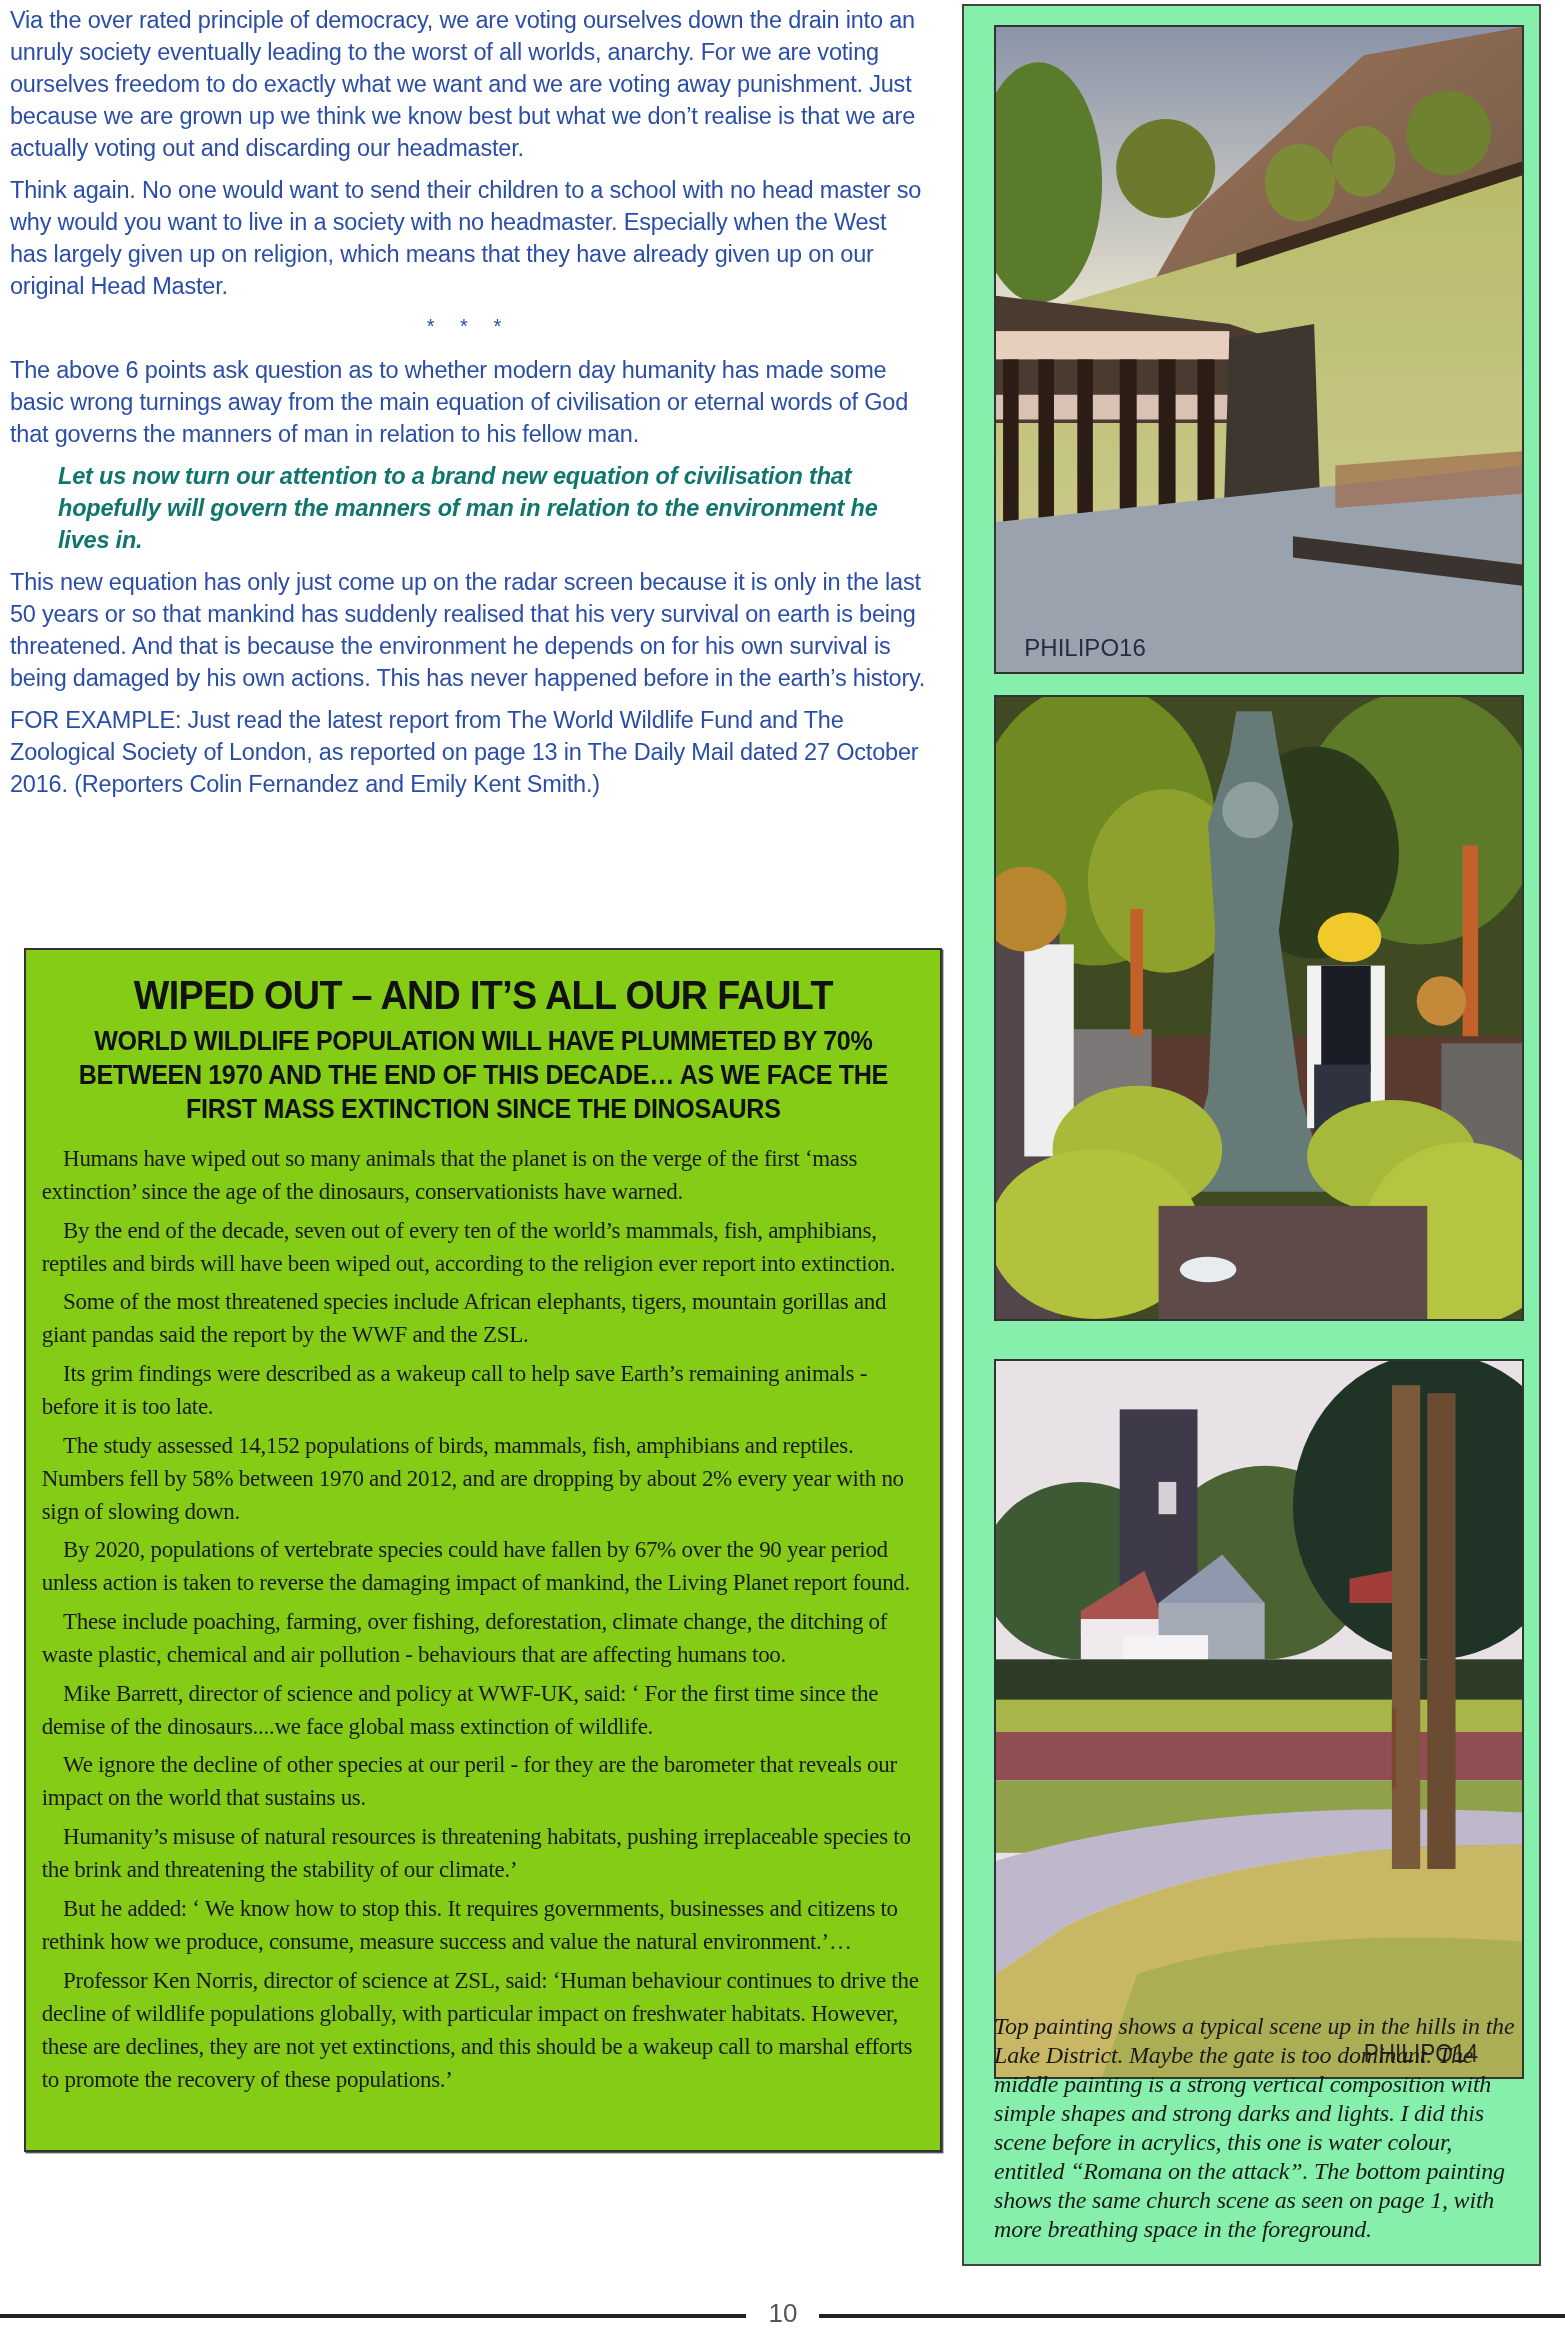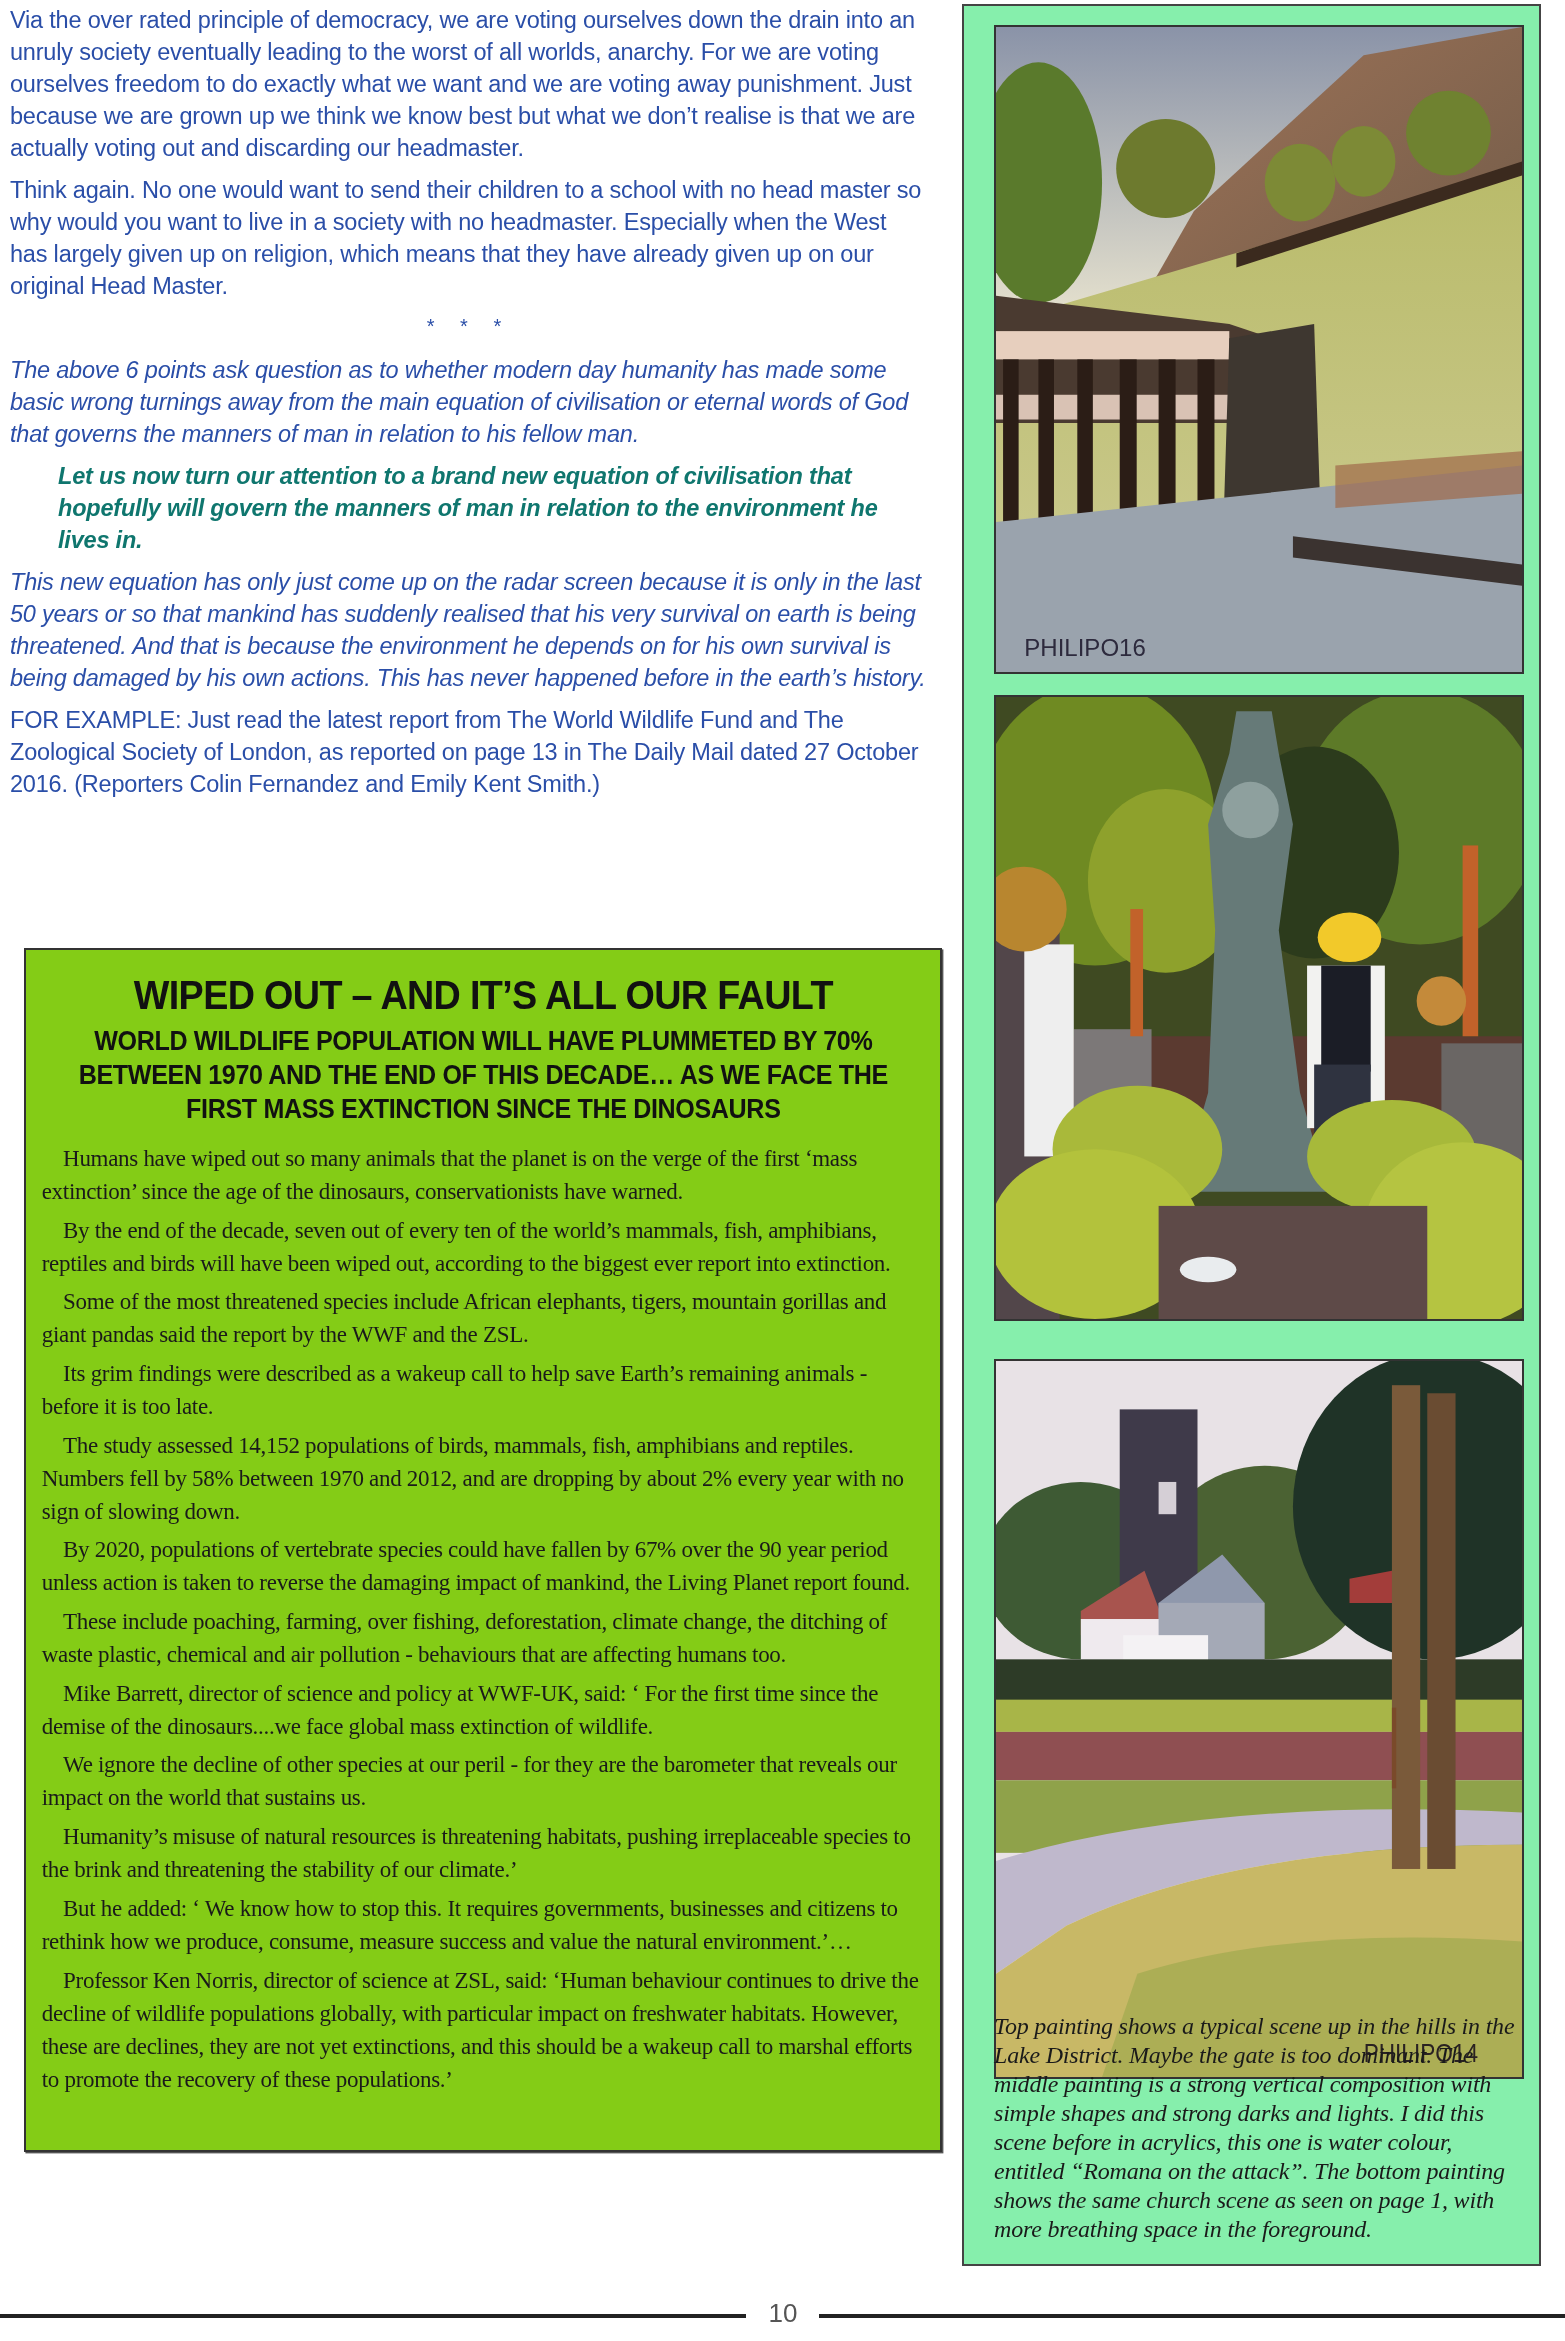--- a/index.html
+++ b/index.html
@@ -5,21 +5,21 @@
   html, body { margin: 0; padding: 0; }
   body {
     width: 1565px; height: 2342px; background: #ffffff; position: relative; overflow: hidden;
     font-family: "Liberation Sans", sans-serif;
   }
   .left-col { position: absolute; left: 10px; top: 0; width: 918px; }
   .intro p {
     margin: 0 0 10px 0; color: #2a4ea8; font-family: "Liberation Sans", sans-serif;
     font-size: 23.5px; line-height: 32px; letter-spacing: -0.2px;
   }
-  .intro p.italic { font-style: italic; }
+  .intro p.italic { }
   .intro p.bold-italic { font-style: italic; font-weight: bold; color: #0f766e; margin-left: 48px; }
   .asterisks {
     text-align: center; color: #2a4ea8; font-size: 20px; line-height: 28.5px;
     letter-spacing: 10px; margin: 0 0 13px 0;
   }
   .article-box {
     position: absolute; left: 24px; top: 948px; width: 918px; height: 1204px;
     background: #84cc16; border: 2.1px solid #333; box-shadow: 1.4px 1.4px 0 #555;
     box-sizing: border-box; padding: 20px 15.7px 0 15.7px;
   }
@@ -73,21 +73,21 @@
     <p class="bold-italic">Let us now turn our attention to a brand new equation of civilisation that hopefully will govern the manners of man in relation to the environment he lives in.</p>
     <p class="italic">This new equation has only just come up on the radar screen because it is only in the last 50 years or so that mankind has suddenly realised that his very survival on earth is being threatened. And that is because the environment he depends on for his own survival is being damaged by his own actions. This has never happened before in the earth’s history.</p>
     <p>FOR EXAMPLE: Just read the latest report from The World Wildlife Fund and The Zoological Society of London, as reported on page 13 in The Daily Mail dated 27 October 2016. (Reporters Colin Fernandez and Emily Kent Smith.)</p>
   </div>
 </div>
 
 <div class="article-box">
   <h1>WIPED OUT – AND IT’S ALL OUR FAULT</h1>
   <h2>WORLD WILDLIFE POPULATION WILL HAVE PLUMMETED BY 70% BETWEEN 1970 AND THE END OF THIS DECADE… AS WE FACE THE FIRST MASS EXTINCTION SINCE THE DINOSAURS</h2>
   <p>Humans have wiped out so many animals that the planet is on the verge of the first ‘mass extinction’ since the age of the dinosaurs, conservationists have warned.</p>
-  <p>By the end of the decade, seven out of every ten of the world’s mammals, fish, amphibians, reptiles and birds will have been wiped out, according to the biggest ever report into extinction.</p>
+  <p>By the end of the decade, seven out of every ten of the world’s mammals, fish, amphibians, reptiles and birds will have been wiped out, according to the religion ever report into extinction.</p>
   <p>Some of the most threatened species include African elephants, tigers, mountain gorillas and giant pandas said the report by the WWF and the ZSL.</p>
   <p>Its grim findings were described as a wakeup call to help save Earth’s remaining animals - before it is too late.</p>
   <p>The study assessed 14,152 populations of birds, mammals, fish, amphibians and reptiles. Numbers fell by 58% between 1970 and 2012, and are dropping by about 2% every year with no sign of slowing down.</p>
   <p>By 2020, populations of vertebrate species could have fallen by 67% over the 90 year period unless action is taken to reverse the damaging impact of mankind, the Living Planet report found.</p>
   <p>These include poaching, farming, over fishing, deforestation, climate change, the ditching of waste plastic, chemical and air pollution - behaviours that are affecting humans too.</p>
   <p>Mike Barrett, director of science and policy at WWF-UK, said: ‘ For the first time since the demise of the dinosaurs....we face global mass extinction of wildlife.</p>
   <p>We ignore the decline of other species at our peril - for they are the barometer that reveals our impact on the world that sustains us.</p>
   <p>Humanity’s misuse of natural resources is threatening habitats, pushing irreplaceable species to the brink and threatening the stability of our climate.’</p>
   <p>But he added: ‘ We know how to stop this. It requires governments, businesses and citizens to rethink how we produce, consume, measure success and value the natural environment.’…</p>
   <p>Professor Ken Norris, director of science at ZSL, said: ‘Human behaviour continues to drive the decline of wildlife populations globally, with particular impact on freshwater habitats. However, these are declines, they are not yet extinctions, and this should be a wakeup call to marshal efforts to promote the recovery of these populations.’</p>

